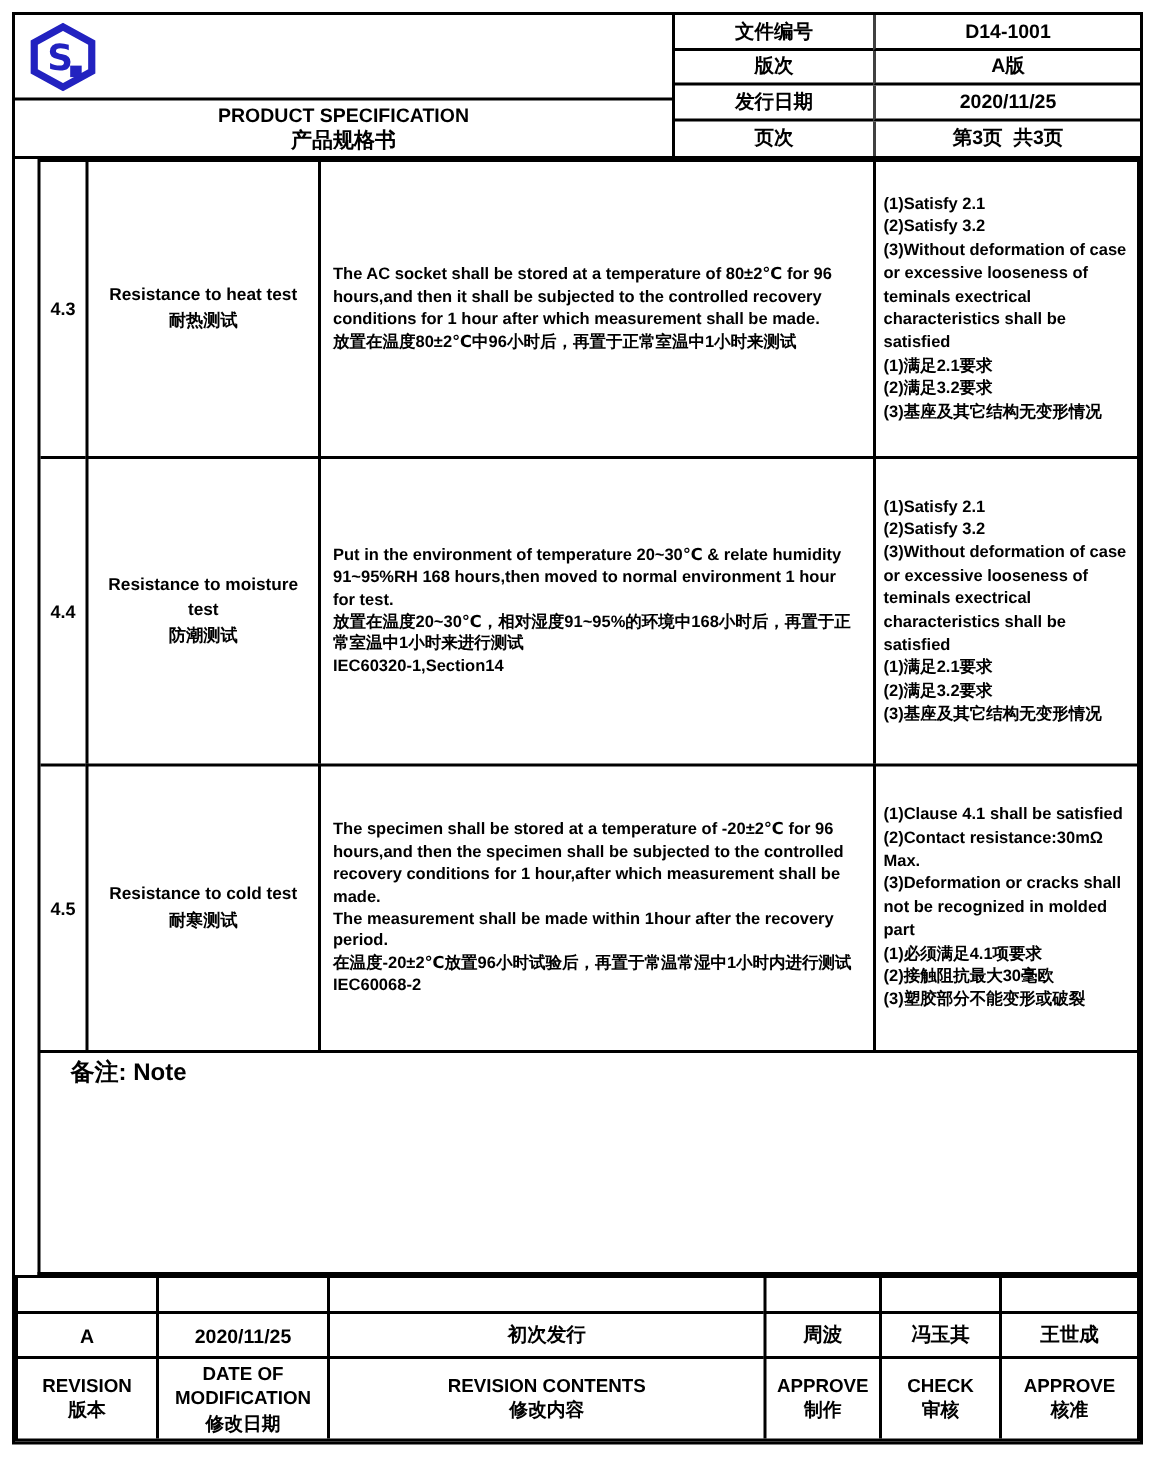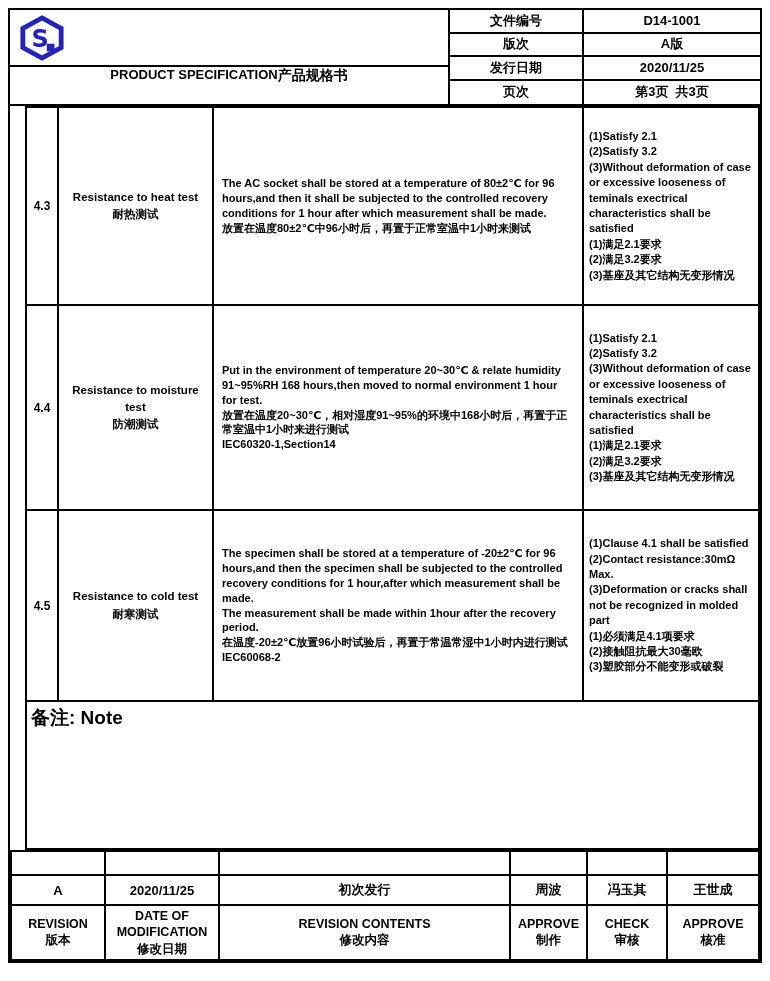--- a/index.html
+++ b/index.html
@@ -18,27 +18,27 @@
   }
 
   
   .header { display:flex; border-bottom:2px solid #000; height:96px; }
   .h-left { width:440px; border-right:2px solid #000; display:flex; flex-direction:column; }
   .company-row { height:57px; border-bottom:2px solid #000; display:flex; align-items:center; padding:2px 6px; }
   .logo { width:52px; display:flex; justify-content:center; align-items:center; }
   .company-names { flex:1; text-align:center; line-height:1.25; }
   .company-en { font-size:14px; letter-spacing:0.2px; }
   .company-cn { font-size:14px; }
-  .title-row { flex:1; display:flex; flex-direction:row; justify-content:center; text-align:center; line-height:1.25; }
+  .title-row { flex:1; display:flex; flex-direction:column; justify-content:center; text-align:center; line-height:1.25; }
   .title-en { font-size:13px; }
   .title-cn { font-size:14px; }
   .h-right { flex:1; display:grid; grid-template-columns:132px 1fr; grid-auto-rows:1fr; }
   .h-right .hcell { display:flex; align-items:center; justify-content:center; font-size:13px; border-bottom:2px solid #000; white-space:pre; }
   .h-right .hcell.lastrow { border-bottom:none; }
-  .h-right .hval { border-left:2px solid #000000; }
+  .h-right .hval { border-left:2px solid #404040; }
 
   
   .main-wrap { padding-left:15px; }
   .spec-table {
     border:2px solid #000;
     display:grid;
     grid-template-columns:30px 155px 370px 1fr;
     grid-template-rows:196px 205px 191px;
   }
   .cell { border-left:2px solid #000; border-top:2px solid #000; overflow:hidden; }
@@ -48,22 +48,22 @@
   .c-item { display:flex; flex-direction:column; align-items:center; justify-content:center; text-align:center; font-size:11.5px; line-height:1.5; padding:2px; }
   .c-cond { display:flex; flex-direction:column; justify-content:center; font-size:11px; line-height:1.35; padding:6px 8px; }
   .c-judge { display:flex; flex-direction:column; justify-content:center; font-size:11px; line-height:1.4; padding:18px 5px; }
   .pre { white-space:pre-line; }
 
   
   .note-box {
     margin-left:15px;
     border:2px solid #000; border-top:none;
     height:148px;
-    padding:3px 4px;
-    font-size:19px;
+    padding:3px 20px;
+    font-size:16px;
   }
 
   
   .rev-table {
     border:2px solid #000;
     display:grid;
     grid-template-columns:92px 114px 1fr 77px 80px 92px;
     grid-template-rows:22px 30px 1fr;
   }
   .rcell { border-left:2px solid #000; border-top:2px solid #000; display:flex; flex-direction:column; align-items:center; justify-content:center; text-align:center; padding:2px; }

